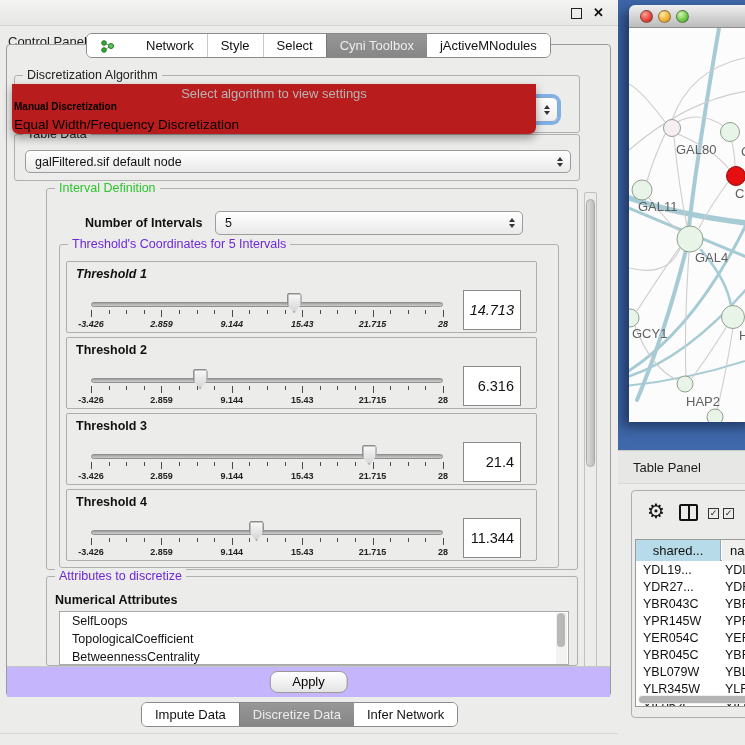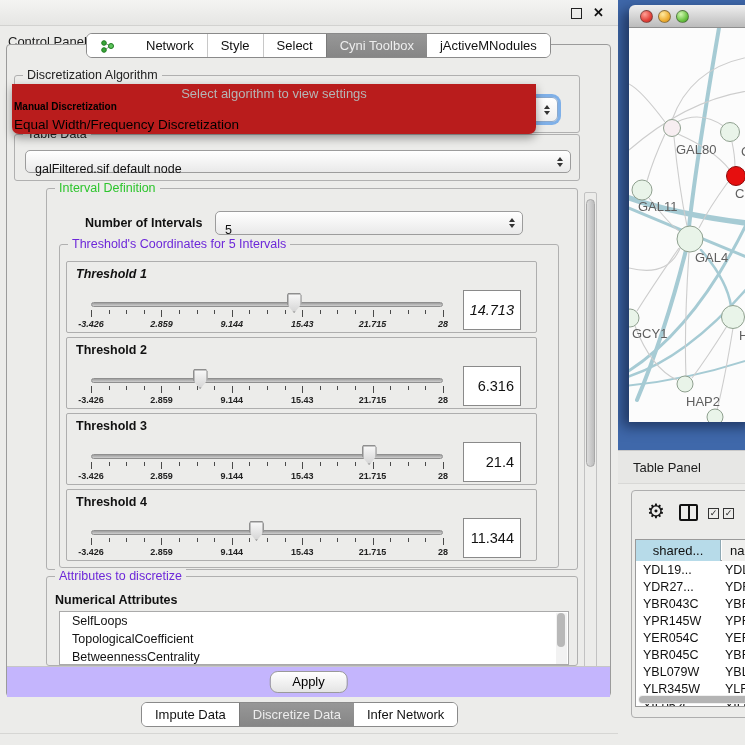--- a/index.html
+++ b/index.html
@@ -32,21 +32,21 @@
   
   .group { position:absolute; border:1px solid #b0b0b0; border-radius:3px; }
   .group-title { position:absolute; top:-8px; left:8px; background:#ececea; padding:0 4px;
     font-size:12.5px; color:#222; white-space:nowrap; }
   .group-title.green { color:#2dc52d; }
   .group-title.blue  { color:#6d28d9; }
 
   
   .combo { position:absolute; border:1px solid #9c9c9c; border-radius:5px;
     background:linear-gradient(#ffffff,#e9e9e9); font-size:12.5px; color:#111; }
-  .combo .combo-text { position:absolute; left:9px; top:7px; line-height:22px; }
+  .combo .combo-text { position:absolute; left:9px; top:0; line-height:22px; }
   .stepper { position:absolute; right:7px; top:50%; transform:translateY(-50%); display:flex; flex-direction:column; gap:2px; }
   .stepper .up   { width:0; height:0; border:3.5px solid transparent; border-bottom:4.5px solid #333; border-top:none; }
   .stepper .down { width:0; height:0; border:3.5px solid transparent; border-top:4.5px solid #333; border-bottom:none; }
 
   .algo-group { left:14px; top:75px; width:566px; height:58px; }
   .focus-combo { position:absolute; left:24px; top:97px; width:534px; height:25px; border-radius:6px;
     background:linear-gradient(#ffffff,#eeeeee); border:1px solid #8aa8cc; box-shadow:0 0 0 3px #7fb0e8; z-index:5; }
 
   .popup { position:absolute; left:12px; top:84px; width:524px; height:50px; background:#b91c1c;
     border-radius:0 0 7px 7px; box-shadow:0 4px 10px rgba(0,0,0,0.38); z-index:20; }

